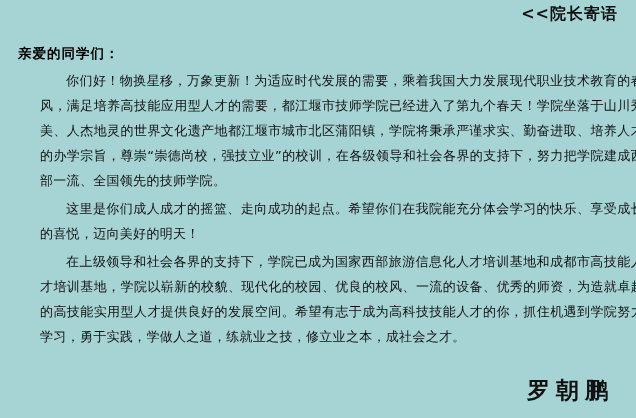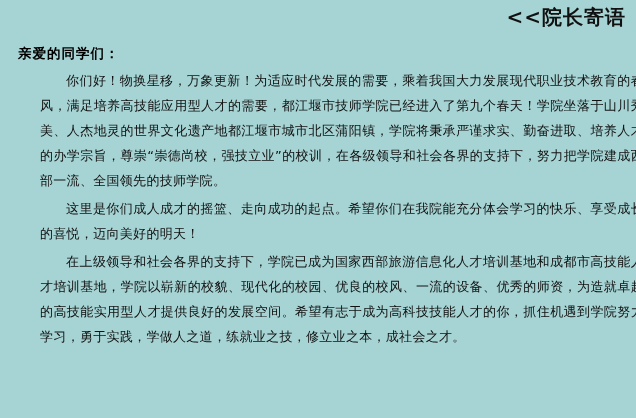--- a/index.html
+++ b/index.html
@@ -24,24 +24,24 @@
     position: absolute;
     top: 0;
     left: 0;
     width: 636px;
     height: 30px;
     background: #a6d3d3;
   }
   .title {
     position: absolute;
     top: 4px;
-    right: 10px;
+    right: 18px;
     font-family: "DejaVu Serif", serif;
     font-weight: bold;
-    font-size: 20px;
+    font-size: 16px;
     letter-spacing: 1px;
     color: #111111;
     white-space: nowrap;
   }
   .salutation {
     position: absolute;
     top: 45px;
     left: 18px;
     font-family: "DejaVu Sans", sans-serif;
     font-weight: bold;
@@ -89,14 +89,15 @@
   <div class="title">&lt;&lt;院长寄语</div>
 
   <div class="salutation">亲爱的同学们：</div>
 
   <div class="body-text">
     <p class="para">你们好！物换星移，万象更新！为适应时代发展的需要，乘着我国大力发展现代职业技术教育的春风，满足培养高技能应用型人才的需要，都江堰市技师学院已经进入了第九个春天！学院坐落于山川秀美、人杰地灵的世界文化遗产地都江堰市城市北区蒲阳镇，学院将秉承严谨求实、勤奋进取、培养人才的办学宗旨，尊崇“崇德尚校，强技立业”的校训，在各级领导和社会各界的支持下，努力把学院建成西部一流、全国领先的技师学院。</p>
     <p class="para">这里是你们成人成才的摇篮、走向成功的起点。希望你们在我院能充分体会学习的快乐、享受成长的喜悦，迈向美好的明天！</p>
     <p class="para">在上级领导和社会各界的支持下，学院已成为国家西部旅游信息化人才培训基地和成都市高技能人才培训基地，学院以崭新的校貌、现代化的校园、优良的校风、一流的设备、优秀的师资，为造就卓越的高技能实用型人才提供良好的发展空间。希望有志于成为高科技技能人才的你，抓住机遇到学院努力学习，勇于实践，学做人之道，练就业之技，修立业之本，成社会之才。</p>
   </div>
 
+  <div class="signature">罗朝鹏</div>
 
 </div>
 
 </body></html>

